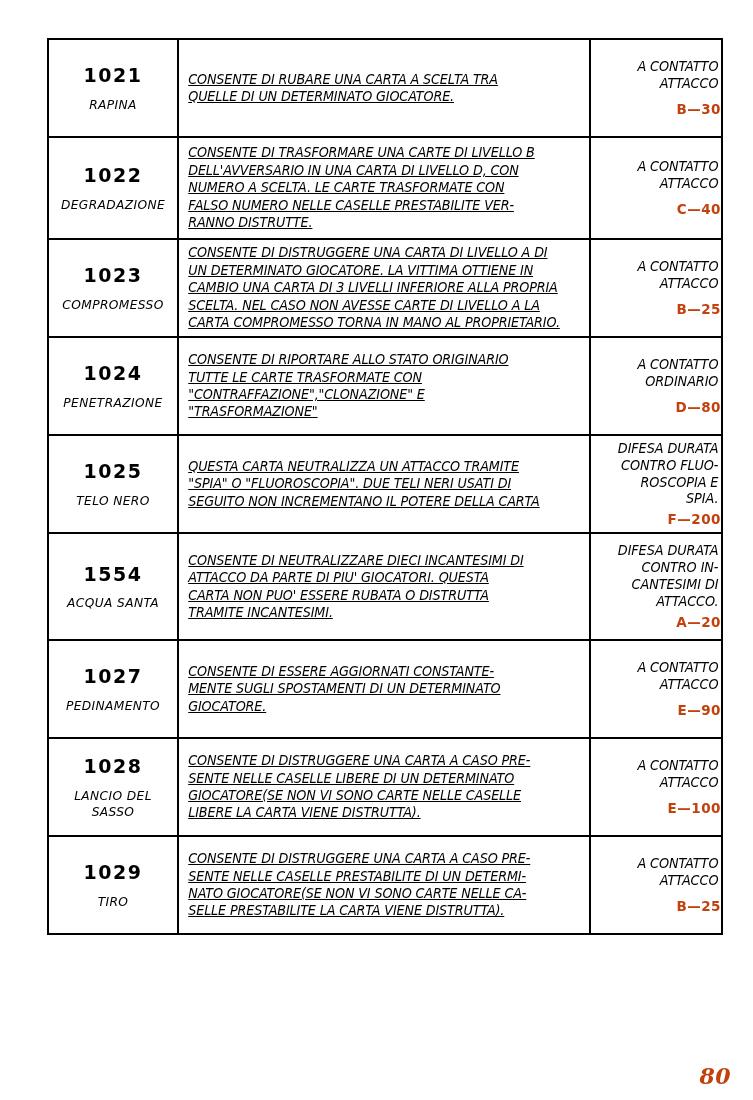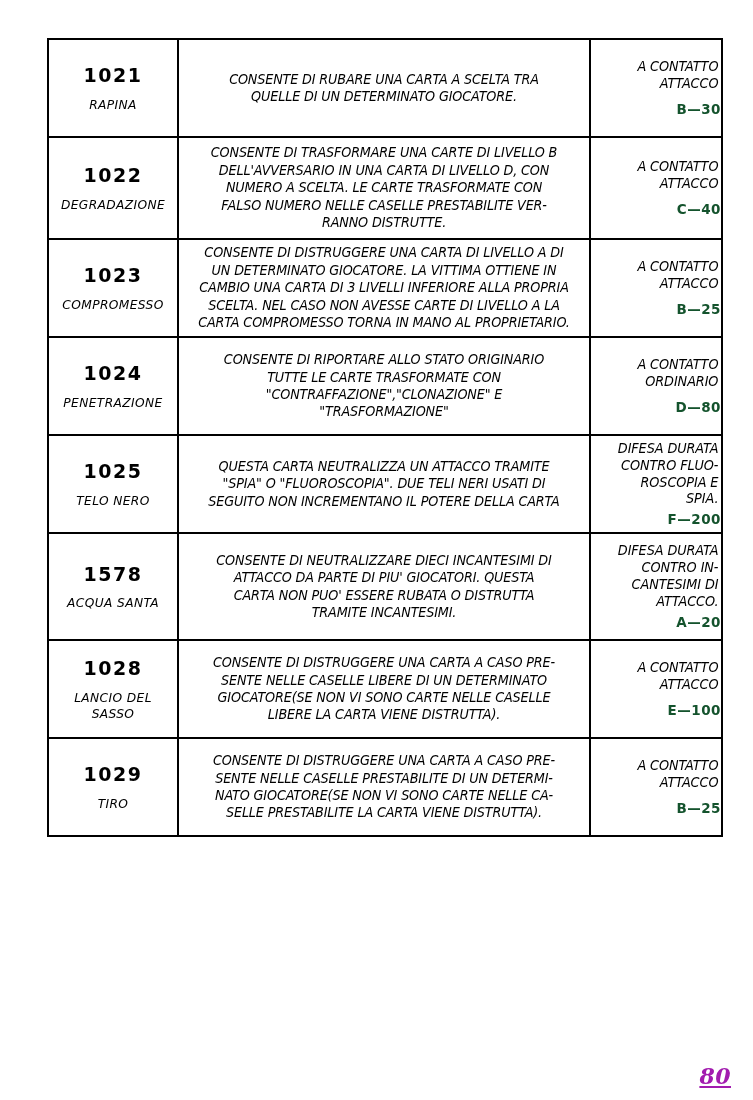--- a/index.html
+++ b/index.html
@@ -61,22 +61,22 @@
     letter-spacing: 0.4px;
     color: #000;
     line-height: 1.25;
     margin-top: 8px;
     transform: scaleX(0.94);
   }
 
   
   .col-desc {
     width: 410px;
-    text-align: center;
     padding: 6px 7px 7px 7px;
+    text-decoration: underline;
   }
   .card-desc {
     font-family: "DejaVu Sans", sans-serif;
     font-style: italic;
     font-size: 13.4px;
     line-height: 1.30;
     color: #000;
     letter-spacing: -0.15px;
     white-space: pre-line;
     transform: scaleX(0.955);
@@ -97,42 +97,41 @@
     color: #000;
     letter-spacing: -0.1px;
     white-space: pre-line;
     transform: scaleX(0.96);
   }
   .card-power {
     font-family: "DejaVu Sans", sans-serif;
     font-weight: bold;
     font-size: 13.5px;
     letter-spacing: 0.5px;
-    color: #14532d;
+    color: #c2410c;
     margin-top: 9px;
     white-space: pre;
   }
   .card-power.tight { margin-top: 3px; }
 
   
   tr.r-short td   { height: 96px; }
   tr.r-tall td    { height: 100px; }
   tr.r-xtall td   { height: 105px; }
 
   .page-number {
     position: absolute;
     right: 22px;
     top: 1063px;
     font-family: "DejaVu Serif", serif;
     font-style: italic;
     font-weight: bold;
     font-size: 22px;
-    color: #a21caf;
+    color: #c2410c;
     letter-spacing: 0.5px;
-    text-decoration: underline;
   }
 </style>
 </head>
 <body>
 
 <div class="page">
 
   <table class="card-table">
     <tbody>
 
@@ -222,38 +221,54 @@
           <div class="card-type">DIFESA DURATA
 CONTRO FLUO-
 ROSCOPIA E
 SPIA.</div>
           <div class="card-power tight">F—200</div>
         </td>
       </tr>
 
       <tr class="r-xtall">
         <td class="col-id">
-          <div class="card-id">1578</div>
+          <div class="card-id">1554</div>
           <div class="card-name">ACQUA SANTA</div>
         </td>
         <td class="col-desc">
           <div class="card-desc">CONSENTE DI NEUTRALIZZARE DIECI INCANTESIMI DI
 ATTACCO DA PARTE DI PIU' GIOCATORI. QUESTA
 CARTA NON PUO' ESSERE RUBATA O DISTRUTTA
 TRAMITE INCANTESIMI.</div>
         </td>
         <td class="col-type">
           <div class="card-type">DIFESA DURATA
 CONTRO IN-
 CANTESIMI DI
 ATTACCO.</div>
           <div class="card-power tight">A—20</div>
         </td>
       </tr>
 
+      <tr class="r-short">
+        <td class="col-id">
+          <div class="card-id">1027</div>
+          <div class="card-name">PEDINAMENTO</div>
+        </td>
+        <td class="col-desc">
+          <div class="card-desc">CONSENTE DI ESSERE AGGIORNATI CONSTANTE-
+MENTE SUGLI SPOSTAMENTI DI UN DETERMINATO
+GIOCATORE.</div>
+        </td>
+        <td class="col-type">
+          <div class="card-type">A CONTATTO
+ATTACCO</div>
+          <div class="card-power">E—90</div>
+        </td>
+      </tr>
 
       <tr class="r-short">
         <td class="col-id">
           <div class="card-id">1028</div>
           <div class="card-name" style="white-space:pre-line">LANCIO DEL
 SASSO</div>
         </td>
         <td class="col-desc">
           <div class="card-desc">CONSENTE DI DISTRUGGERE UNA CARTA A CASO PRE-
 SENTE NELLE CASELLE LIBERE DI UN DETERMINATO

